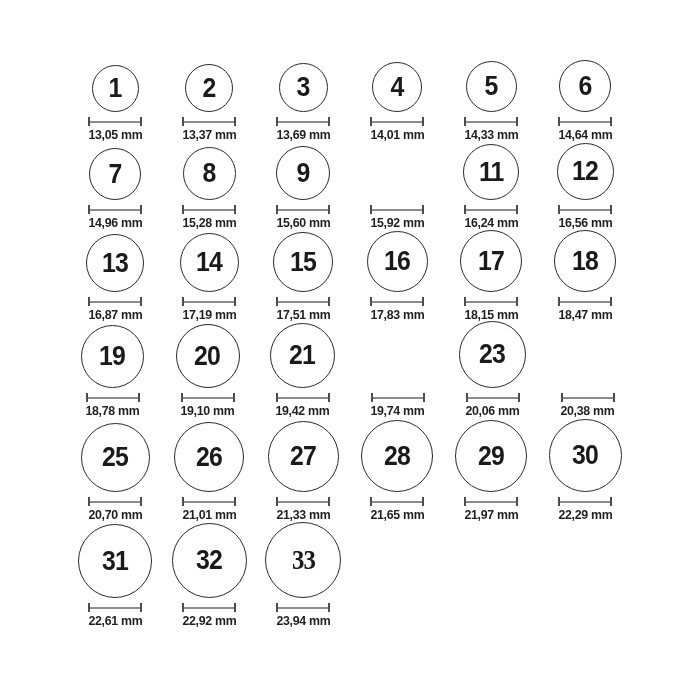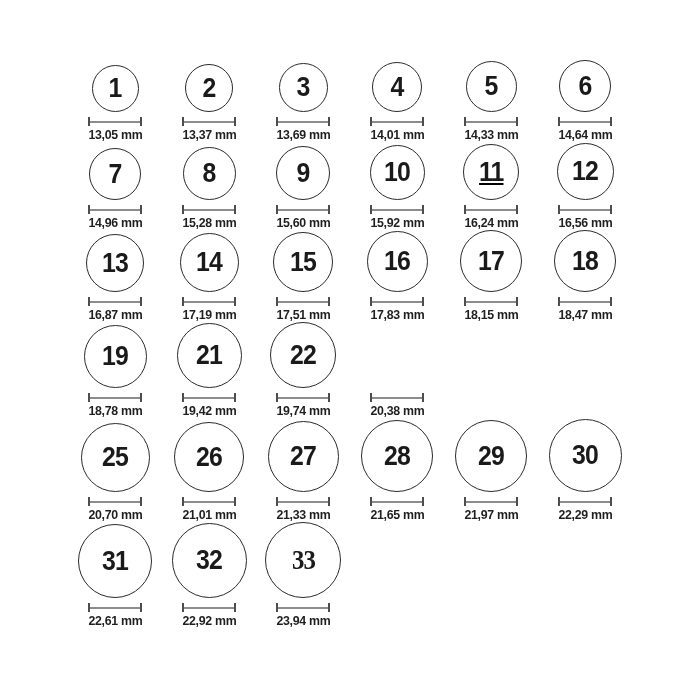--- a/index.html
+++ b/index.html
@@ -183,32 +183,29 @@
             <span class="num">9</span>
           </div>
           <div class="ruler">
             <span class="line"></span>
             <span class="tick left"></span>
             <span class="tick right"></span>
           </div>
           <div class="mmlabel">15,60 mm</div>
         </div>
         <div class="cell">
-          <div class="circle" style="width: 55px; height: 55px;">
-            <span class="num">10</span>
-          </div>
           <div class="ruler">
             <span class="line"></span>
             <span class="tick left"></span>
             <span class="tick right"></span>
           </div>
           <div class="mmlabel">15,92 mm</div>
         </div>
         <div class="cell">
-          <div class="circle" style="width: 56px; height: 56px; text-decoration: underline;">
+          <div class="circle" style="width: 56px; height: 56px;">
             <span class="num">11</span>
           </div>
           <div class="ruler">
             <span class="line"></span>
             <span class="tick left"></span>
             <span class="tick right"></span>
           </div>
           <div class="mmlabel">16,24 mm</div>
         </div>
         <div class="cell">
@@ -284,53 +281,72 @@
             <span class="num">18</span>
           </div>
           <div class="ruler">
             <span class="line"></span>
             <span class="tick left"></span>
             <span class="tick right"></span>
           </div>
           <div class="mmlabel">18,47 mm</div>
         </div>
       </div>
-      <div class="row" style="height: 96px;">
+      <div class="row" style="height: 96px; gap: 6px;">
         <div class="cell">
           <div class="circle" style="width: 63px; height: 63px;">
             <span class="num">19</span>
           </div>
           <div class="ruler">
             <span class="line"></span>
             <span class="tick left"></span>
             <span class="tick right"></span>
           </div>
           <div class="mmlabel">18,78 mm</div>
         </div>
         <div class="cell">
+          <div class="circle" style="width: 64px; height: 64px;">
+            <span class="num">20</span>
+          </div>
+          <div class="ruler">
+            <span class="line"></span>
+            <span class="tick left"></span>
+            <span class="tick right"></span>
+          </div>
+          <div class="mmlabel">19,10 mm</div>
+        </div>
+        <div class="cell">
           <div class="circle" style="width: 65px; height: 65px;">
             <span class="num">21</span>
           </div>
           <div class="ruler">
             <span class="line"></span>
             <span class="tick left"></span>
             <span class="tick right"></span>
           </div>
           <div class="mmlabel">19,42 mm</div>
         </div>
         <div class="cell">
-          <div class="circle" style="width: 66px; height: 66px;">
-            <span class="num">22</span>
-          </div>
           <div class="ruler">
             <span class="line"></span>
             <span class="tick left"></span>
             <span class="tick right"></span>
           </div>
           <div class="mmlabel">19,74 mm</div>
+        </div>
+        <div class="cell">
+          <div class="circle" style="width: 67px; height: 67px;">
+            <span class="num">23</span>
+          </div>
+          <div class="ruler">
+            <span class="line"></span>
+            <span class="tick left"></span>
+            <span class="tick right"></span>
+          </div>
+          <div class="mmlabel">20,06 mm</div>
         </div>
         <div class="cell">
           <div class="ruler">
             <span class="line"></span>
             <span class="tick left"></span>
             <span class="tick right"></span>
           </div>
           <div class="mmlabel">20,38 mm</div>
         </div>
       </div>

